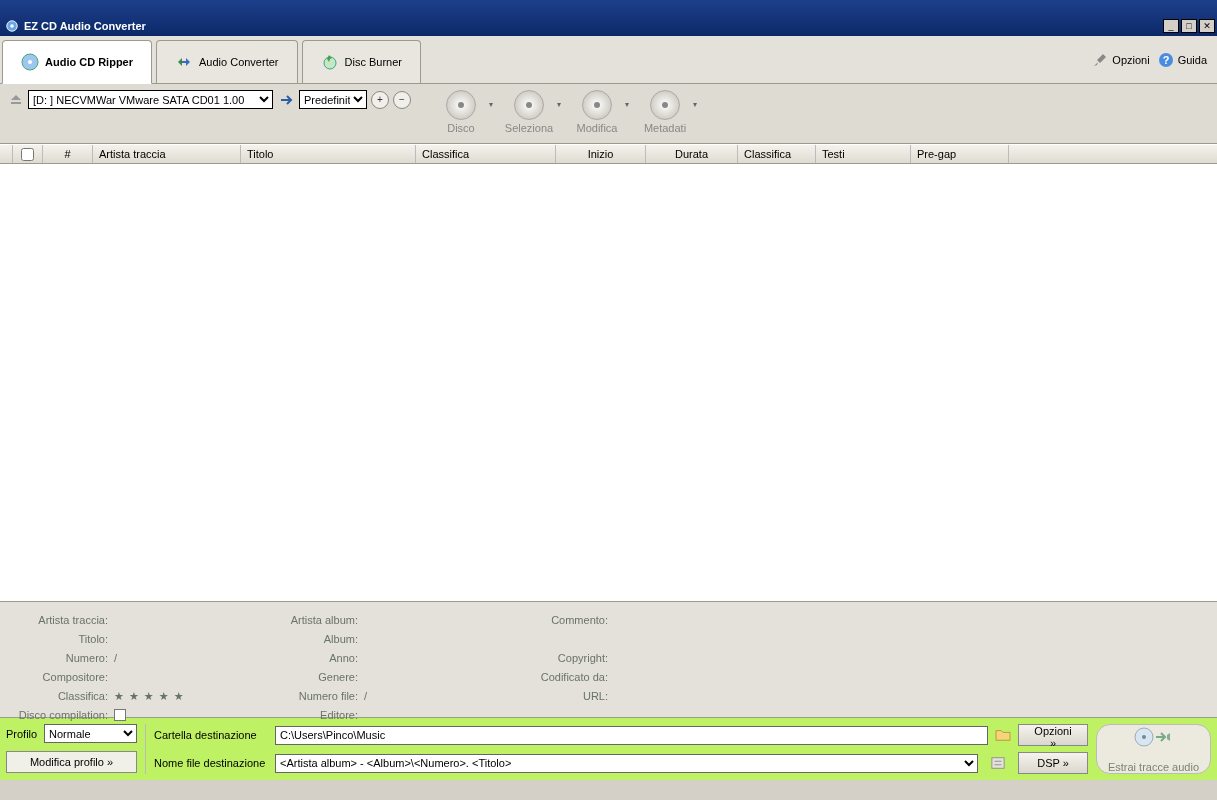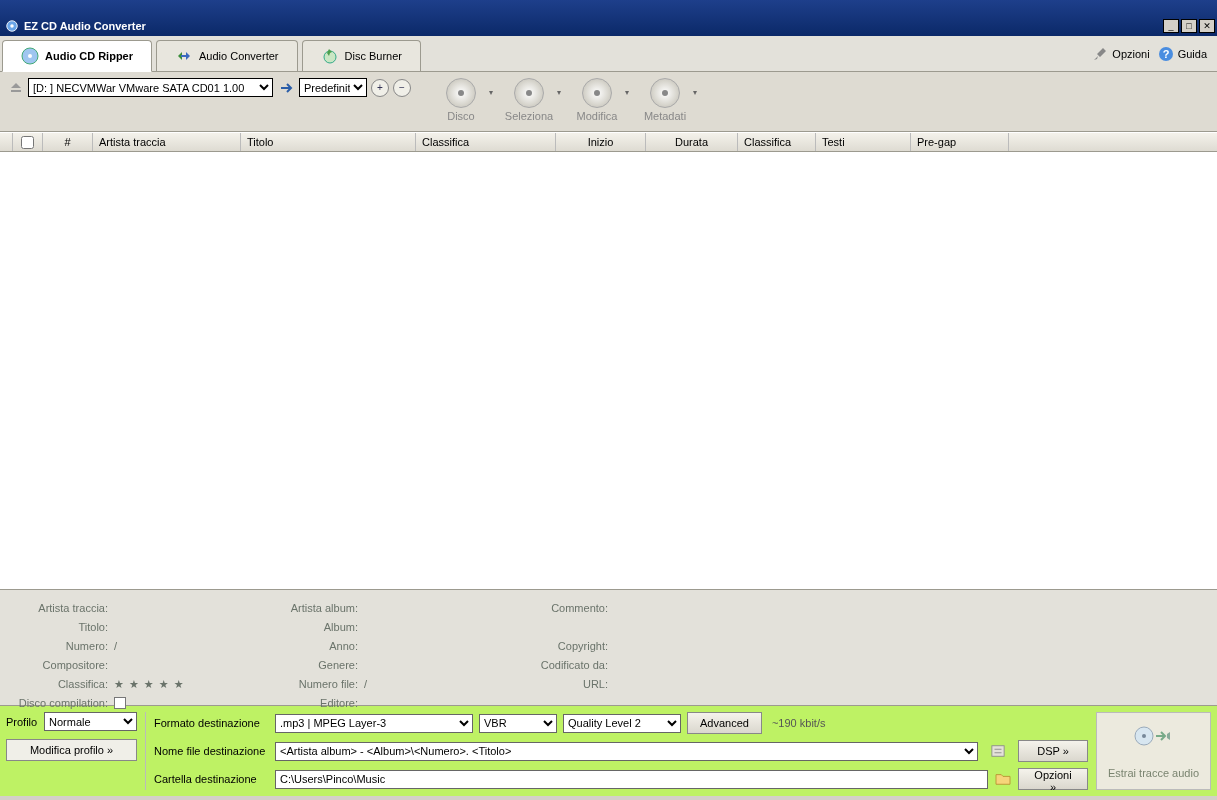--- a/index.html
+++ b/index.html
@@ -6,21 +6,21 @@
 body { font-family: Tahoma, Arial, sans-serif; font-size: 11px; background: #d4d0c8; width: 1217px; height: 800px; overflow: hidden; color: #000; }
 
 
 .titlebar { height: 36px; background: linear-gradient(to bottom, #1e3f8b, #0b2968); color: #fff; display: flex; align-items: center; padding: 16px 2px 0 4px; }
 .titlebar .icon-slot { width:16px; height:16px; margin-right:4px; display:flex; align-items:center; justify-content:center;}
 .titlebar .title { flex:1; font-weight: bold; font-size: 11px; }
 .titlebar .ctrls { display:flex; gap:2px; }
 .titlebar .wbtn { width:16px; height:14px; background:#d4d0c8; border:1px solid #000; display:flex; align-items:center; justify-content:center; font-size:9px; cursor:pointer; color:#000;}
 
 
-.tabrow { height:36px; background:#e3e1da; border-bottom:1px solid #9c9a8f; display:flex; align-items:stretch;text-align:center; }
+.tabrow { height:48px; background:#e3e1da; border-bottom:1px solid #9c9a8f; display:flex; align-items:stretch;text-align:center; }
 .tabbtn { display:flex; align-items:center; gap:6px; padding:0 18px; border:1px solid #9c9a8f; border-bottom:none; margin:4px 2px 0 2px; background:#e8e6de; border-radius:4px 4px 0 0; cursor:pointer; position:relative;}
 .tabbtn.active { background:#fff; font-weight:bold; border-bottom:1px solid #fff; margin-bottom:-1px; }
 .tabbtn .ticon{width:18px;height:18px;}
 .tabrow .right-tools{margin-left:auto;display:flex;align-items:center;gap:8px;padding-right:10px;}
 .tool-link{display:flex;align-items:center;gap:4px;cursor:pointer;color:#000;}
 .tool-link .smicon{width:16px;height:16px;}
 
 
 .toolbar2 { height:60px; background:#dedbd2; border-bottom:1px solid #9c9a8f; display:flex; align-items:flex-start; padding:6px 8px; gap:14px;}
 .drive-block{display:flex;flex-direction:row;gap:6px;align-items:flex-end;}
@@ -65,21 +65,21 @@
 .mod-btn{height:22px;border:1px solid #888;background:#f0efe8;cursor:pointer;font-size:11px;}
 
 .mid-col{flex:1;display:flex;flex-direction:column;gap:6px;}
 .row-line{display:flex;align-items:center;gap:6px;}
 .row-line .rlabel{width:115px;text-align:left;}
 .sel{height:19px;border:1px solid #666;background:#fff;font-size:11px;}
 .txt-input{height:19px;border:1px solid #666;background:#fff;font-size:11px;padding:0 4px;flex:1;}
 .btn{height:22px;border:1px solid #888;background:linear-gradient(to bottom,#f5f3ec,#dad7ce);cursor:pointer;font-size:11px;padding:0 12px;}
 .kbit{color:#555;margin-left:4px;}
 
-.right-col{width:115px;border:1px solid #bbb;border-radius:0;display:flex;flex-direction:column;align-items:center;justify-content:center;background:#eceade;cursor:pointer;gap:19px;}
+.right-col{width:115px;border:1px solid #bbb;border-radius:14px;display:flex;flex-direction:column;align-items:center;justify-content:center;background:#eceade;cursor:pointer;gap:12px;}
 .right-col .ricon{width:40px;height:24px;}
 
 .folder-icon{width:18px;height:16px;display:inline-flex;align-items:center;justify-content:center;}
 .two-btn{width:28px;}
 
 svg{display:block;}
 select{background:#fff;}
 </style>
 </head>
 <body>
@@ -263,47 +263,39 @@
   <div class="profilo-col">
     <div class="profilo-row">
       <label>Profilo</label>
       <select><option>Normale</option></select>
     </div>
     <button class="mod-btn">Modifica profilo »</button>
   </div>
 
   <div class="mid-col">
     <div class="row-line">
-      <span class="rlabel">Formato destinazione</span>
-      <select class="sel" style="width:198px"><option>.mp3 | MPEG Layer-3</option></select>
-      <select class="sel" style="width:78px"><option>VBR</option></select>
-      <select class="sel" style="width:118px"><option>Quality Level 2</option></select>
-      <button class="btn">Advanced</button>
-      <span class="kbit">~190 kbit/s</span>
+      <span class="rlabel">Cartella destinazione</span>
+      <input class="txt-input" value="C:\Users\Pinco\Music" style="">
+      <span class="folder-icon">
+          <svg viewBox="0 0 18 16" width="18" height="14">
+            <path d="M1 3h6l2 2h8v9H1z" fill="#f6d47a" stroke="#b89030"></path>
+          </svg>
+        </span>
+      <button class="btn" style="width:70px">Opzioni »</button>
     </div>
     <div class="row-line">
       <span class="rlabel">Nome file destinazione</span>
       <select class="sel" style="flex:1"><option>&lt;Artista album&gt; - &lt;Album&gt;\&lt;Numero&gt;. &lt;Titolo&gt;</option></select>
       <span class="folder-icon two-btn">
           <svg viewBox="0 0 18 16" width="18" height="14">
             <rect x="2" y="2" width="14" height="12" fill="#e5e2d9" stroke="#888"></rect>
             <path d="M5 6h8M5 10h8" stroke="#888"></path>
           </svg>
         </span>
       <button class="btn" style="width:70px">DSP »</button>
-    </div>
-    <div class="row-line">
-      <span class="rlabel">Cartella destinazione</span>
-      <input class="txt-input" value="C:\Users\Pinco\Music" style="">
-      <span class="folder-icon">
-          <svg viewBox="0 0 18 16" width="18" height="14">
-            <path d="M1 3h6l2 2h8v9H1z" fill="#f6d47a" stroke="#b89030"></path>
-          </svg>
-        </span>
-      <button class="btn" style="width:70px">Opzioni »</button>
     </div>
   </div>
 
   <div class="right-col">
     <span class="ricon">
         <svg viewBox="0 0 40 24" width="40" height="24">
           <circle cx="10" cy="12" r="9" fill="#d7e6f0" stroke="#9ab"></circle>
           <circle cx="10" cy="12" r="2" fill="#789"></circle>
           <path d="M22 12h8M27 8l4 4-4 4" stroke="#7a8" stroke-width="2" fill="none"></path>
           <path d="M36 8v8l-3-2v-4z" fill="#8a9"></path>

